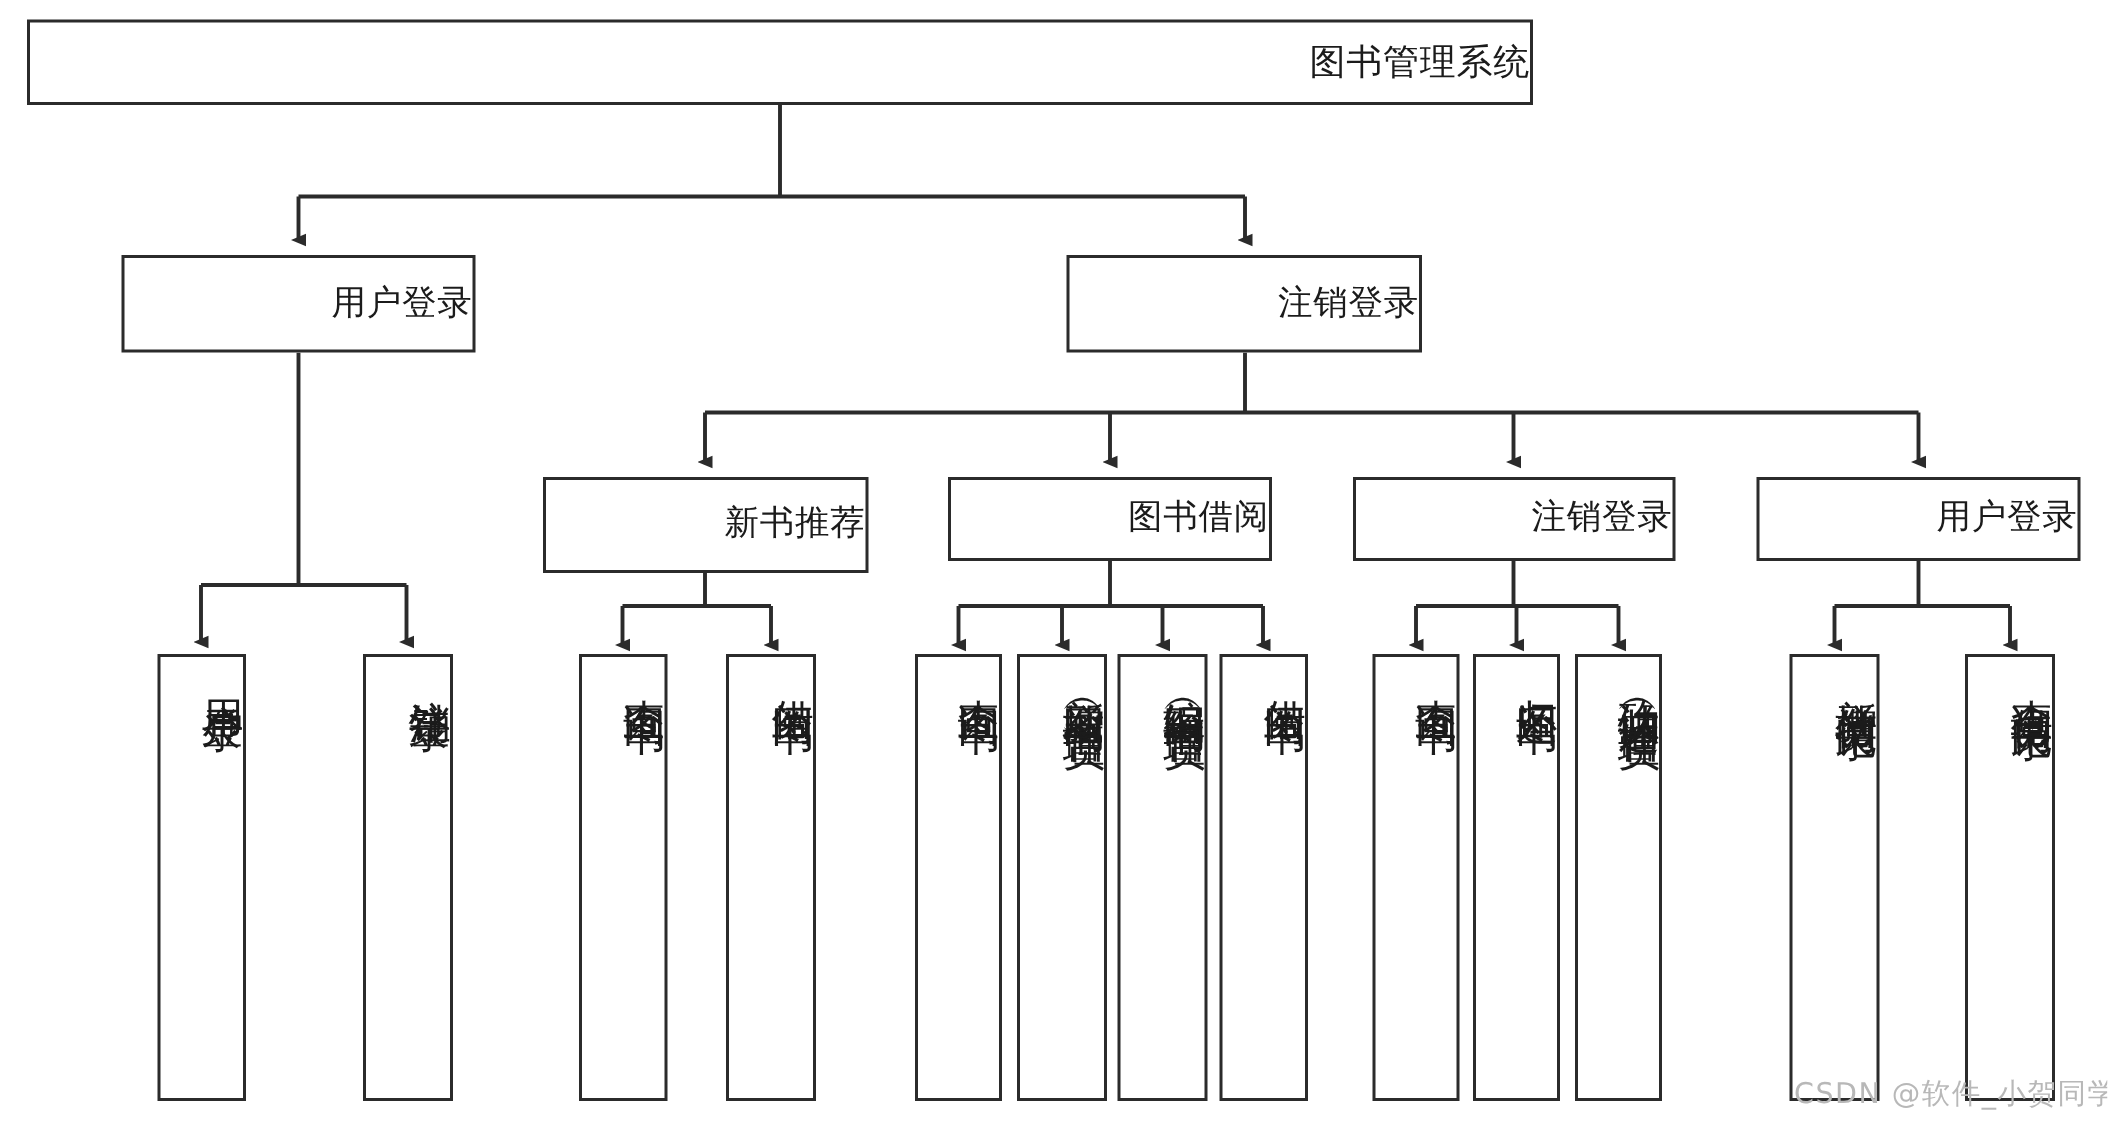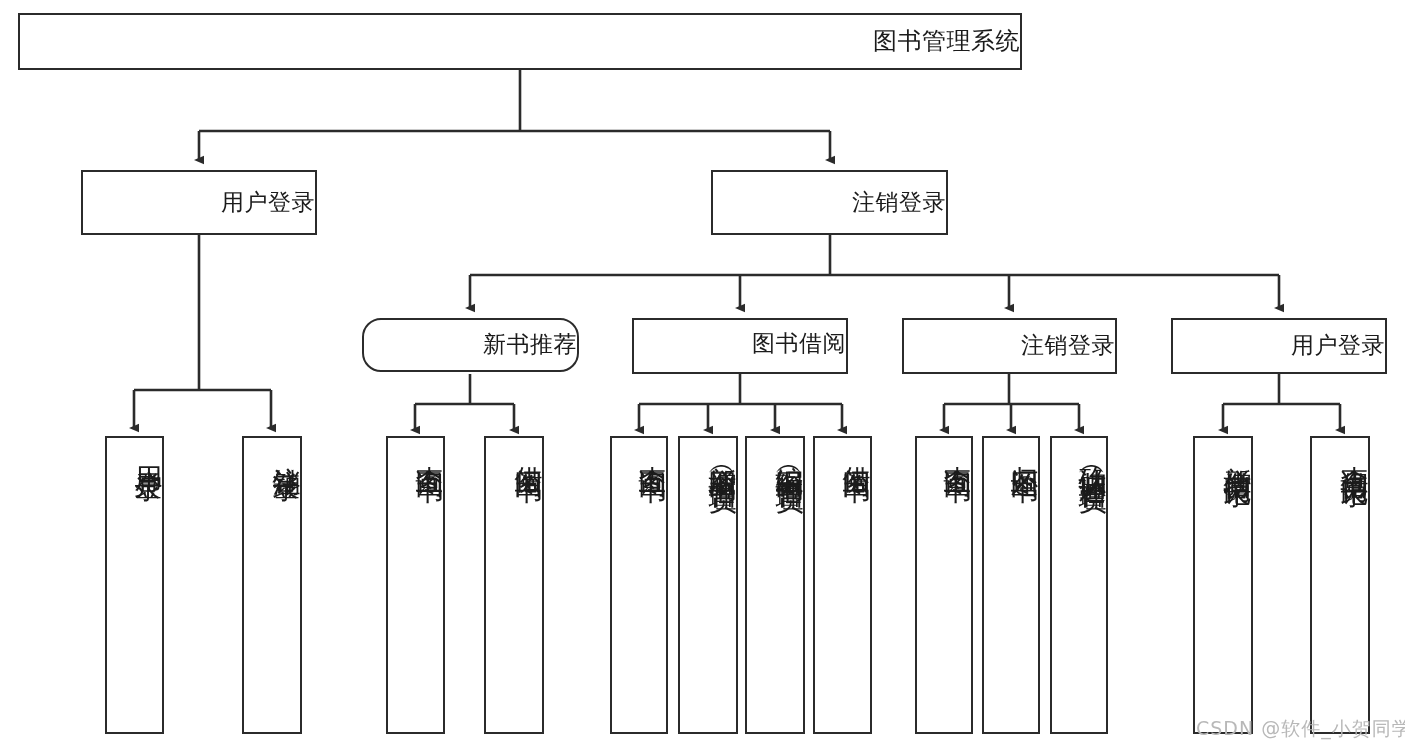--- a/index.html
+++ b/index.html
@@ -133,24 +133,24 @@
     <span class="node-label">图书管理系统</span>
   </div>
 
   <div class="node horiz" style="left:81px; top:170px; width:236px; height:65px;">
     <span class="node-label">用户登录</span>
   </div>
   <div class="node horiz" style="left:711px; top:170px; width:237px; height:65px;">
     <span class="node-label">注销登录</span>
   </div>
 
-  <div class="node horiz" style="left:362px; top:318px; width:217px; height:54px;border-radius:19px;">
+  <div class="node horiz" style="left:362px; top:318px; width:217px; height:64px;">
     <span class="node-label">新书推荐</span>
   </div>
-  <div class="node horiz" style="left:632px; top:318px; width:216px; height:56px;font-family:Liberation Mono, monospace;">
+  <div class="node horiz" style="left:632px; top:318px; width:216px; height:56px;">
     <span class="node-label">图书借阅</span>
   </div>
   <div class="node horiz" style="left:902px; top:318px; width:215px; height:56px;">
     <span class="node-label">注销登录</span>
   </div>
   <div class="node horiz" style="left:1171px; top:318px; width:216px; height:56px;">
     <span class="node-label">用户登录</span>
   </div>
 
   <div class="node vert" style="left:105px; top:436px; width:59px; height:298px;">

